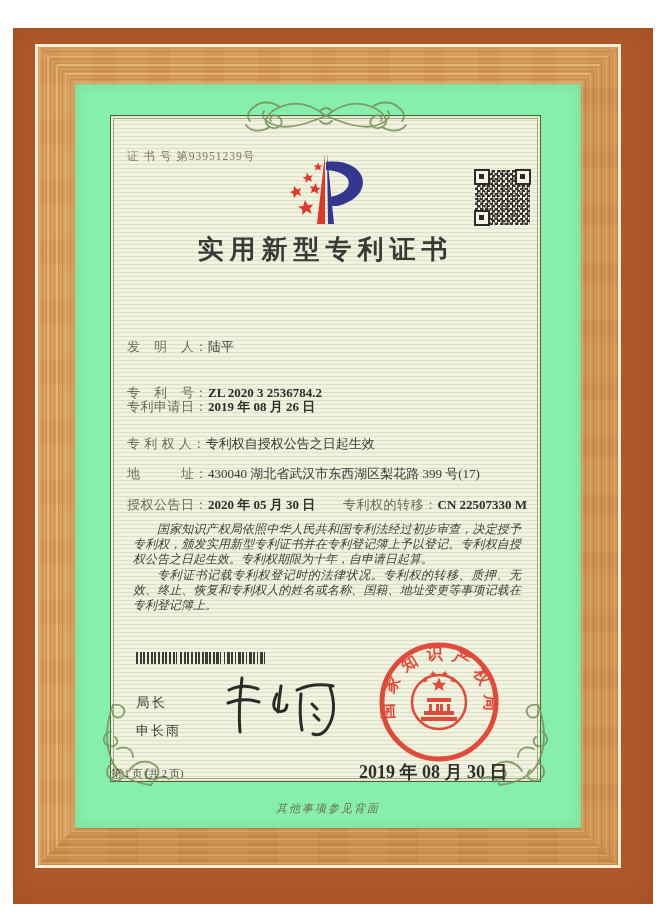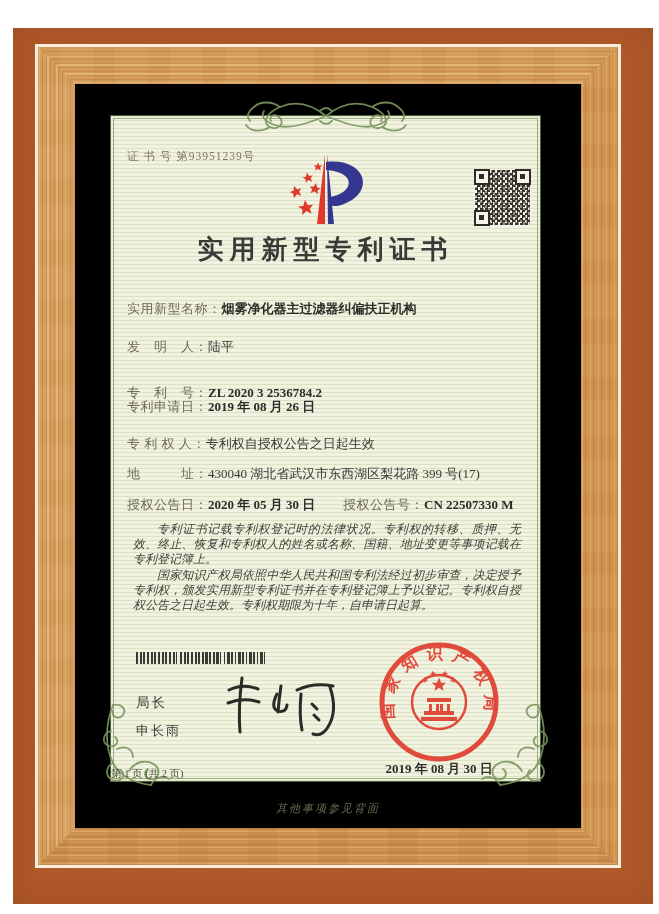--- a/index.html
+++ b/index.html
@@ -33,21 +33,21 @@
                       repeating-linear-gradient(0deg, rgba(185,122,52,.16) 0 26px, rgba(0,0,0,0) 26px 60px);
      clip-path:polygon(0 0,100% 37px,100% calc(100% - 37px),0 100%);}
   .f-right{right:0;top:0;bottom:0;width:37px;
      background:#d39754;
      background-image:repeating-linear-gradient(90deg, rgba(160,98,34,.30) 0 1px, rgba(0,0,0,0) 1px 4px),
                       repeating-linear-gradient(90deg, rgba(255,222,164,.30) 0 2px, rgba(0,0,0,0) 2px 8px),
                       repeating-linear-gradient(0deg, rgba(180,116,48,.18) 0 24px, rgba(0,0,0,0) 24px 58px);
      clip-path:polygon(0 37px,100% 0,100% 100%,0 calc(100% - 37px));}
 
   
-  .paper{position:absolute;inset:37px;background:#000000;
+  .paper{position:absolute;inset:37px;background:#86efac;
          box-shadow:inset 0 0 14px rgba(80,60,20,.12);}
 
   
   .cert-inner{position:absolute;left:35px;top:31px;width:429px;height:665px;
       border:1.5px solid #4a633e;
       background-color:#f1f2e0;
       background-image:repeating-linear-gradient(180deg, rgba(138,165,100,.22) 0 1px, rgba(0,0,0,0) 1px 4px);}
   .cert-inner::before{content:"";position:absolute;inset:2px;border:1px solid #9bad7d;pointer-events:none;}
 
   .orn{position:absolute;pointer-events:none;}
@@ -85,22 +85,22 @@
      background:repeating-linear-gradient(90deg,#3b3a33 0 1.5px, rgba(0,0,0,0) 1.5px 3.5px, #3b3a33 3.5px 6px,
         rgba(0,0,0,0) 6px 7px, #3b3a33 7px 8.5px, rgba(0,0,0,0) 8.5px 11px);}
 
   .director-title{position:absolute;left:25px;top:578px;font-size:13.5px;color:#3c3b36;letter-spacing:2px;
      font-family:"Liberation Sans", sans-serif;}
   .director-name{position:absolute;left:25px;top:606px;font-size:13px;color:#3c3b36;letter-spacing:2px;
      font-family:"Liberation Sans", sans-serif;}
   .signature{position:absolute;left:102px;top:552px;}
 
   .seal{position:absolute;left:266px;top:524px;width:124px;height:124px;}
-  .seal-date{position:absolute;left:248px;top:644px;width:160px;text-align:center;
-      font-size:13px;font-weight:700;color:#2f2e29;z-index:3;}
+  .seal-date{position:absolute;left:248px;top:644px;width:160px;
+      font-size:18px;font-weight:700;color:#2f2e29;z-index:3;}
   .page-number{position:absolute;left:0;right:4px;top:651px;text-align:left;font-size:10.5px;color:#4a493f;}
 
   .footer-note{position:absolute;left:0;right:0;top:717px;text-align:center;
       font-size:11px;color:#6d6a52;font-style:italic;letter-spacing:2px;}
 </style>
 </head>
 <body>
 
 <div id="screen">
   <div class="mat">
@@ -169,46 +169,43 @@
             <div class="qr">
               <div class="qr-n1"></div>
               <div class="qr-n2"></div>
               <div class="finder tl"></div>
               <div class="finder tr"></div>
               <div class="finder bl"></div>
             </div>
 
             <div class="cert-title">实用新型专利证书</div>
 
-            <div class="row r1">
-              <span class="lbl">实用新型名称：</span><span class="val">烟雾净化器主过滤器纠偏扶正机构</span>
-            </div>
             <div class="row r2">
               <span class="lbl">发　明　人：</span><span class="val normal">陆平</span>
             </div>
             <div class="row r3">
               <span class="lbl">专　利　号：</span><span class="val">ZL 2020 3 2536784.2</span>
             </div>
             <div class="row r4">
               <span class="lbl">专利申请日：</span><span class="val">2019 年 08 月 26 日</span>
             </div>
             <div class="row r5">
               <span class="lbl">专 利 权 人：</span><span class="val normal">专利权自授权公告之日起生效</span>
             </div>
             <div class="row r6">
               <span class="lbl">地　　　址：</span><span class="val normal">430040 湖北省武汉市东西湖区梨花路 399 号(17)</span>
             </div>
             <div class="row r7">
               <span class="lbl">授权公告日：</span><span class="val">2020 年 05 月 30 日</span>
-              <span class="pair2"><span class="lbl">授权公告号：</span><span class="val">CN 22507330 M</span></span>
+              <span class="pair2"><span class="lbl">专利权的转移：</span><span class="val">CN 22507330 M</span></span>
             </div>
 
             <div class="paras">
+              <p>国家知识产权局依照中华人民共和国专利法经过初步审查，决定授予专利权，颁发实用新型专利证书并在专利登记簿上予以登记。专利权自授权公告之日起生效。专利权期限为十年，自申请日起算。</p>
               <p>专利证书记载专利权登记时的法律状况。专利权的转移、质押、无效、终止、恢复和专利权人的姓名或名称、国籍、地址变更等事项记载在专利登记簿上。</p>
-              <p>国家知识产权局依照中华人民共和国专利法经过初步审查，决定授予专利权，颁发实用新型专利证书并在专利登记簿上予以登记。专利权自授权公告之日起生效。专利权期限为十年，自申请日起算。</p>
             </div>
 
             <div class="barcode"></div>
 
             <div class="director-title">局长</div>
             <div class="director-name">申长雨</div>
 
             <svg class="signature" width="135" height="78" viewBox="0 0 135 78">
               <g stroke="#2b2a26" stroke-width="3" fill="none" stroke-linecap="round" stroke-linejoin="round">
                 <path d="M16,22 q14,-7 29,-1"></path>

